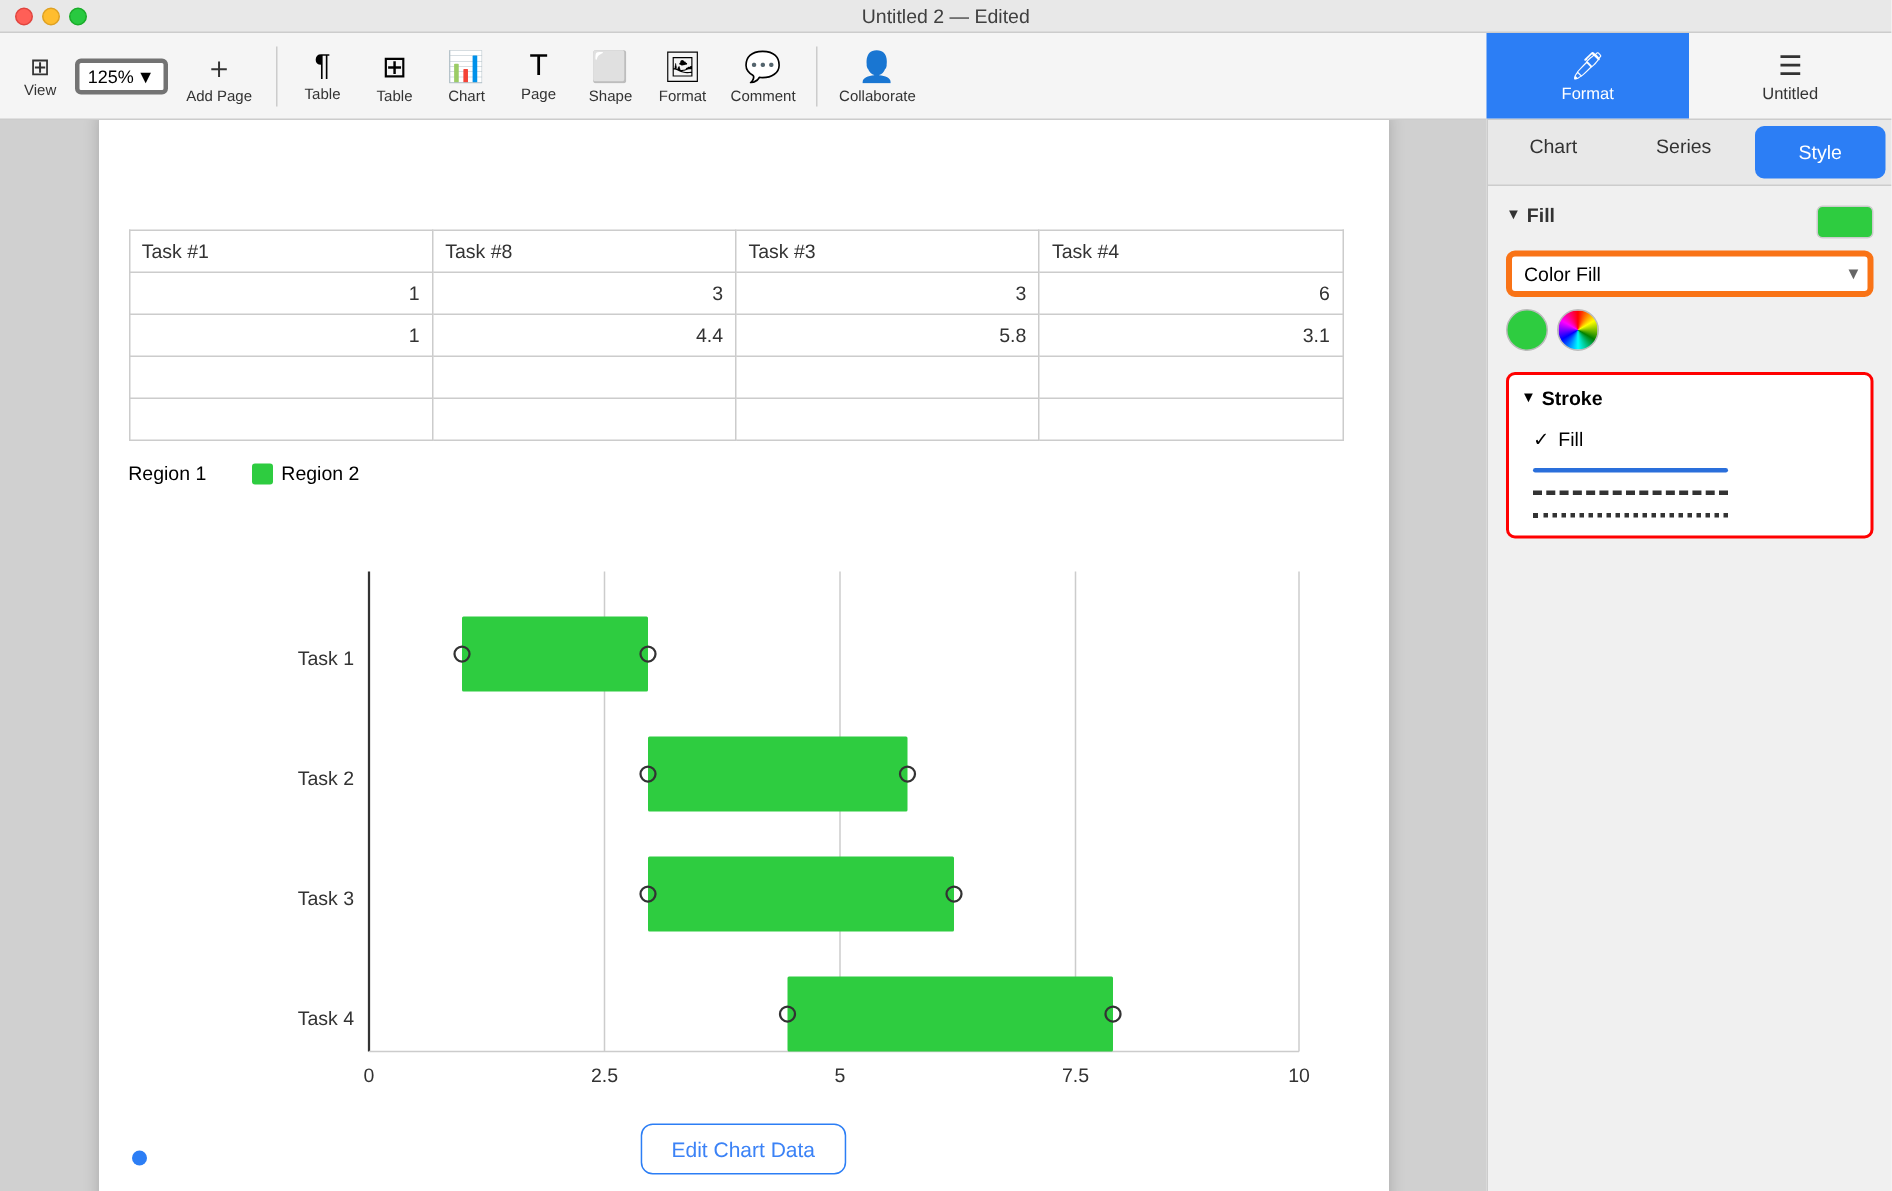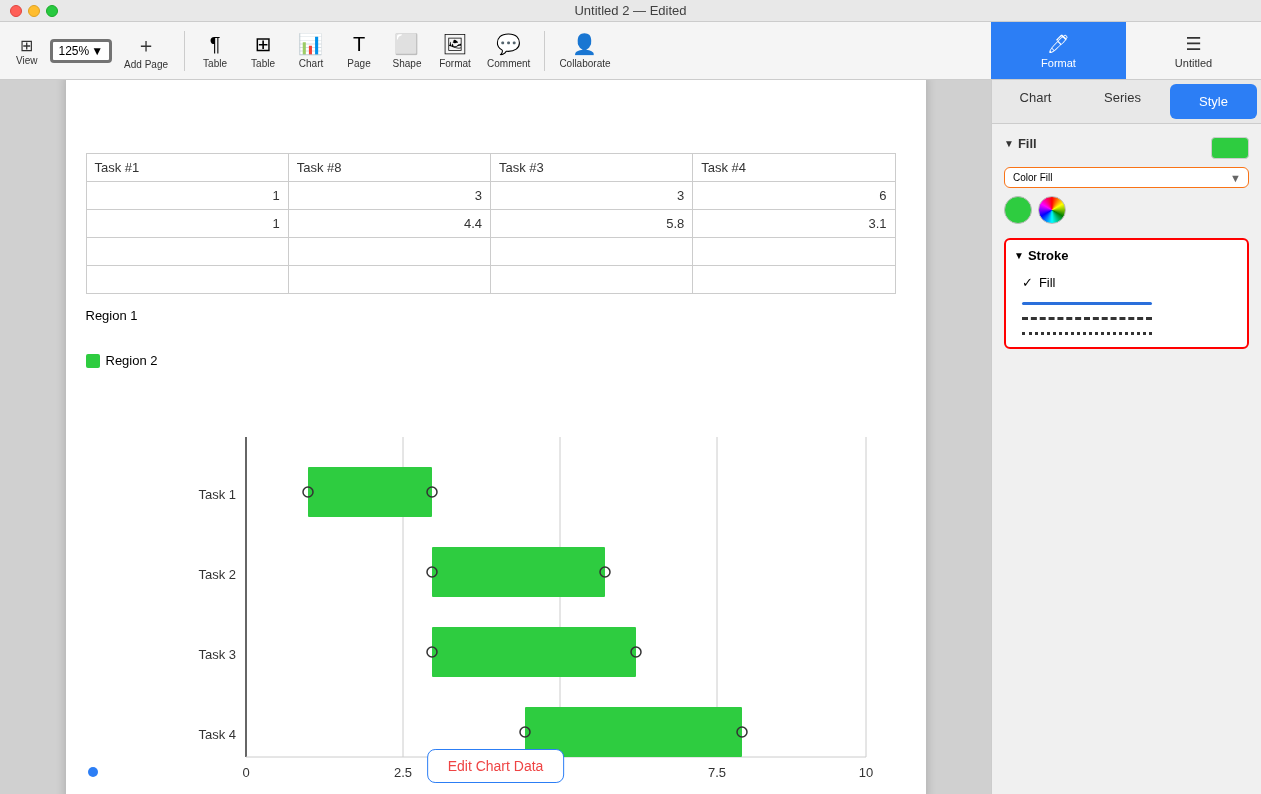--- a/index.html
+++ b/index.html
@@ -98,24 +98,24 @@
       align-items: center;
       margin-bottom: 8px;
     }
     .select-wrapper {
       position: relative;
       width: 100%;
     }
     .select-wrapper select {
       width: 100%;
       padding: 4px 8px;
-      border: 1px solid #f97316;
+      border: 4px solid #f97316;
       border-radius: 6px;
       background: white;
-      font-size: 10px;
+      font-size: 13px;
       appearance: none;
       cursor: pointer;
     }
     .select-arrow {
       position: absolute;
       right: 8px;
       top: 50%;
       transform: translateY(-50%);
       pointer-events: none;
       font-size: 11px;
@@ -216,36 +216,35 @@
       top: 235px;
       left: 20px;
       width: 820px;
       height: 440px;
     }
 
     
     .legend {
       display: flex;
       gap: 30px;
-      justify-content: flex-end;
-      margin-bottom: 29px;
-      flex-direction: column;
+      justify-content: flex-start;
+      margin-bottom: 18px;
     }
     .legend-item { display: flex; align-items: center; gap: 6px; font-size: 13px; }
     .legend-color { width: 14px; height: 14px; border-radius: 2px; }
 
     
     .edit-chart-btn {
       position: absolute;
       bottom: 18px;
       left: 50%;
       transform: translateX(-50%);
       background: white;
       border: 1.5px solid #2c7ef5;
-      color: #ef4444;
+      color: #3b82f6;
       padding: 8px 20px;
       border-radius: 8px;
       font-size: 14px;
       cursor: pointer;
     }
 
     
     .blue-dot {
       position: absolute;
       bottom: 24px;

